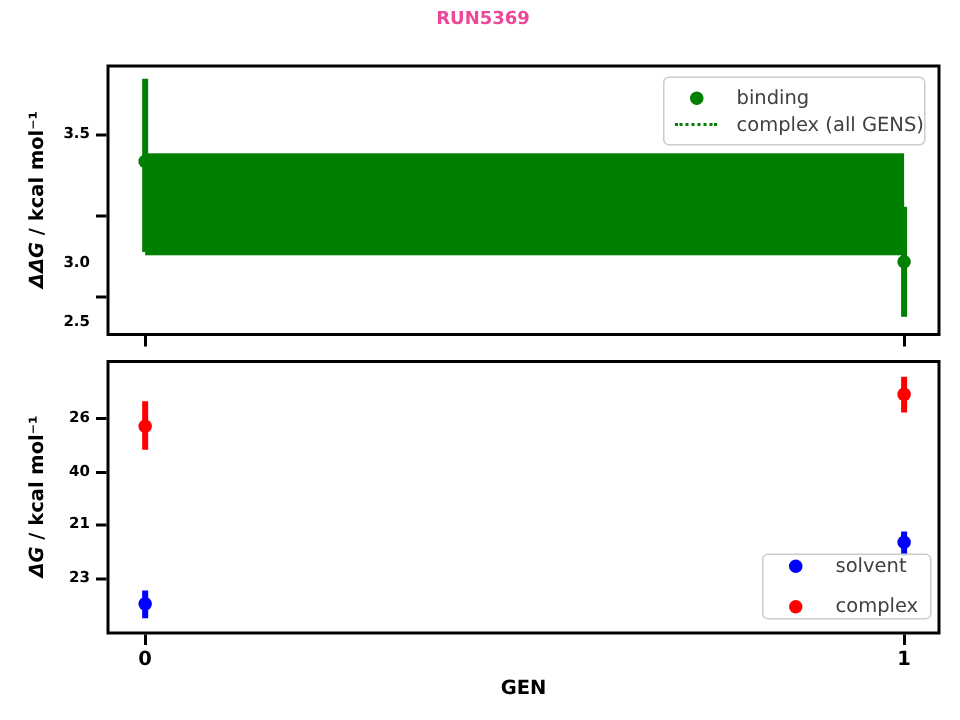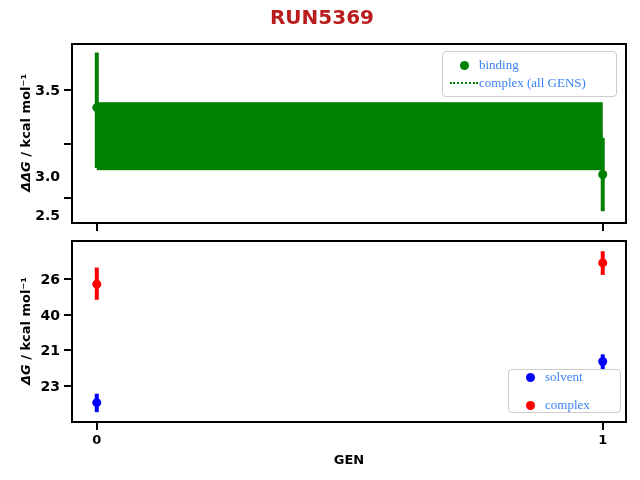--- a/index.html
+++ b/index.html
@@ -2,55 +2,55 @@
 <html><head>
 <meta charset="utf-8">
 <style>
   html,body{margin:0;padding:0;background:#fff;}
   #fig{
     position:relative;width:640px;height:480px;background:#ffffff;
     font-family:"DejaVu Sans","Liberation Sans",sans-serif;overflow:hidden;
   }
   .suptitle{
     position:absolute;left:4px;right:0;top:5px;text-align:center;
-    font-size:20px;font-weight:bold;color:#b91c1c;
+    font-size:12px;font-weight:bold;color:#ec4899;
   }
   .axes{
     position:absolute;border:2px solid #000;background:transparent;
     box-sizing:content-box;
   }
   .axes svg{position:absolute;left:0;top:0;display:block;}
   .ylabel{
     position:absolute;white-space:nowrap;font-size:13px;font-weight:bold;color:#000;
     transform:translate(-50%,-50%) rotate(-90deg);
   }
   .ylabel .math{font-style:italic;}
   .xlabel{
     position:absolute;transform:translate(-50%,-50%);
     font-size:13px;font-weight:bold;color:#000;white-space:nowrap;
   }
   .tickmark{position:absolute;background:#000;}
   .yticklabel{
-    position:absolute;width:42px;text-align:right;font-size:14px;font-weight:bold;color:#000;
+    position:absolute;width:42px;text-align:right;font-size:10px;font-weight:bold;color:#000;
     height:16px;line-height:16px;
   }
   .xticklabel{
     position:absolute;width:30px;text-align:center;font-size:13px;font-weight:bold;color:#000;
     transform:translateX(-50%);
   }
   .legend{
     position:absolute;background:rgba(255,255,255,0.9);border:1px solid #cccccc;
     border-radius:4px;padding:4px 7px 4px 6px;z-index:5;box-sizing:border-box;
     display:flex;flex-direction:column;justify-content:center;
   }
   .lrow{display:flex;align-items:center;height:19px;}
   .lhandle{width:30px;display:flex;align-items:center;justify-content:center;flex:0 0 30px;}
   .dot{width:9px;height:9px;border-radius:50%;background:#888;}
   .dline{width:28px;height:0;border-top:2px dotted #008000;}
-  .ltext{font-size:13px;color:#3b82f6;white-space:nowrap;font-family:Liberation Serif, serif;}
+  .ltext{font-size:13px;color:#404040;margin-left:12px;white-space:nowrap;}
 </style>
 </head>
 <body>
 
 <div id="fig">
 
   <div class="suptitle">RUN5369</div>
 
   <div class="axes" style="left: 71px; top: 43px; width: 552px; height: 177px;">
     <svg xmlns="http://www.w3.org/2000/svg" width="552" height="177">

